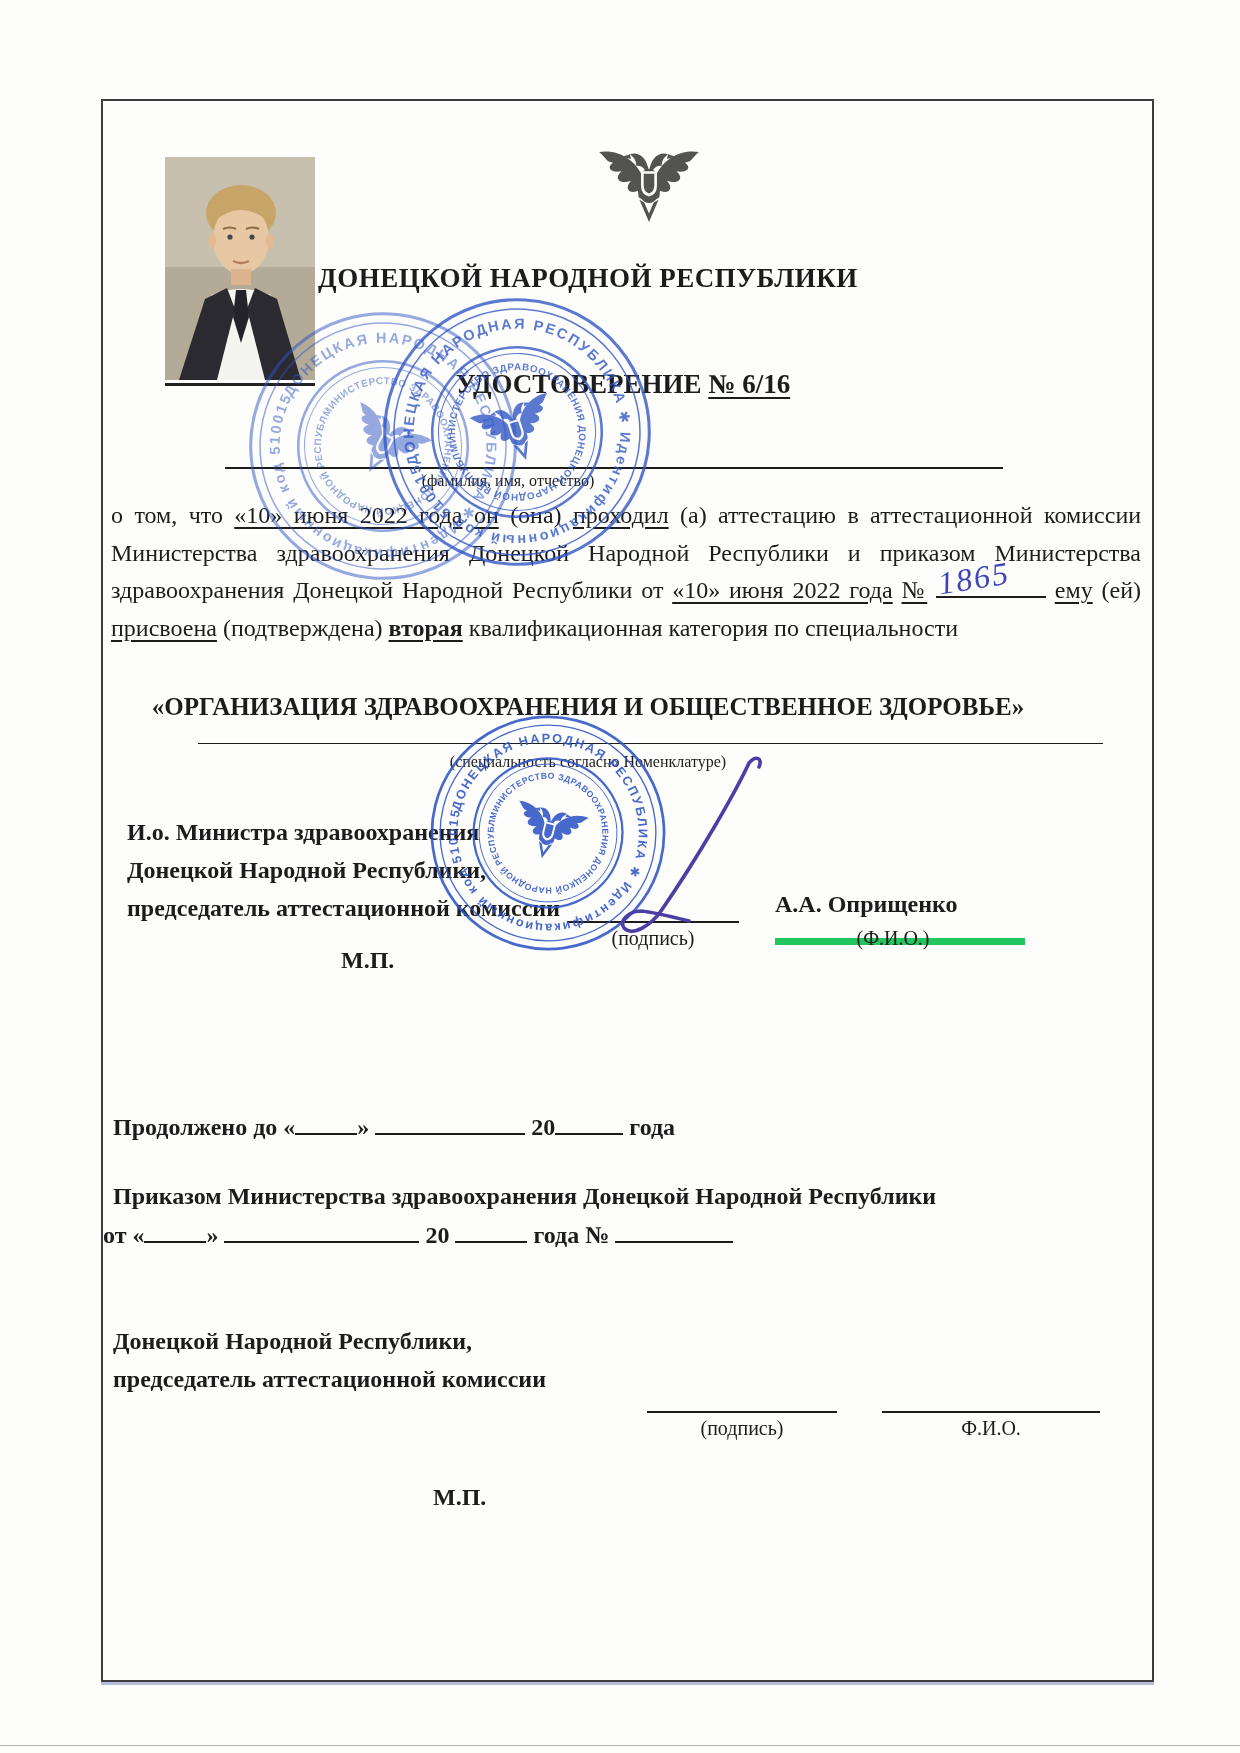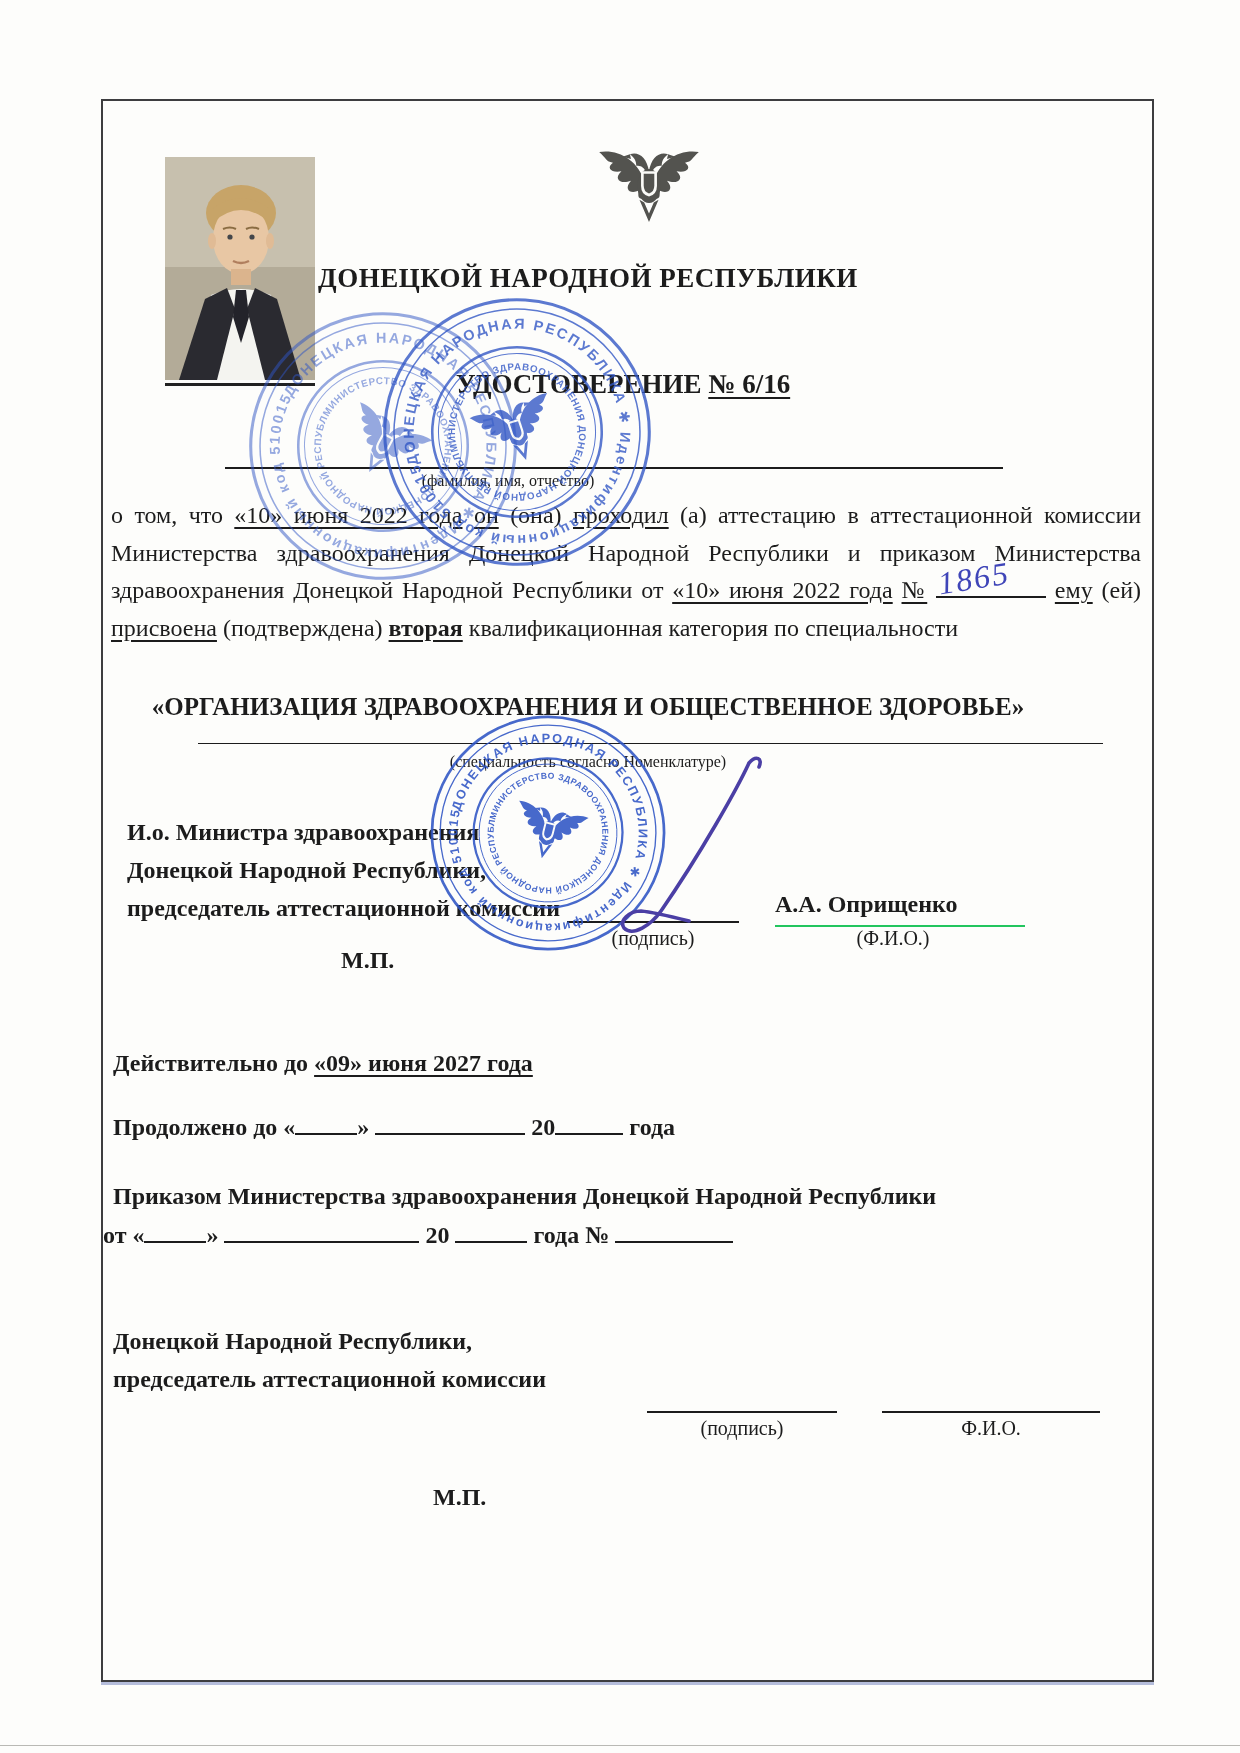--- a/index.html
+++ b/index.html
@@ -119,28 +119,24 @@
     <div class="sigline" style="left:95px;top:642px;width:905px;border-bottom-width:1.5px;"></div>
     <div class="abs small center" style="left:0;width:970px;top:652px;">(специальность согласно Номенклатуре)</div>
 
     <div class="abs lbl" style="left:24px;top:712px;line-height:38px;font-weight:bold;">
       <div>И.о. Министра здравоохранения</div>
       <div>Донецкой Народной Республики,</div>
       <div>председатель аттестационной комиссии</div>
     </div>
     <div class="sigline" style="left:464px;top:820px;width:172px;"></div>
     <div class="cap" style="left:464px;top:826px;width:172px;">(подпись)</div>
-    <div class="abs lbl" style="left:672px;top:790px;width:250px;border-bottom:2px solid #22c55e;padding-bottom:7px;">А.А. Оприщенко</div>
+    <div class="abs lbl" style="left:672px;top:790px;width:250px;border-bottom:7px solid #22c55e;padding-bottom:20px;">А.А. Оприщенко</div>
     <div class="cap" style="left:700px;top:826px;width:180px;">(Ф.И.О.)</div>
     <div class="abs lbl" style="left:238px;top:846px;">М.П.</div>
 
-    <div class="abs lbl" style="left:10px;top:949px;">
-      <span>Действительно до</span>
-      <span class="u">«09» июня 2027 года</span>
-    </div>
 
     <div class="abs lbl" style="left:10px;top:1012px;">
       <span>Продолжено до</span>
       <span>«</span><span class="blank" style="width:62px;"></span><span>»</span>
       <span class="blank" style="width:150px;"></span>
       <span>20</span><span class="blank" style="width:68px;"></span>
       <span>года</span>
     </div>
 
     <div class="abs lbl" style="left:10px;top:1082px;">Приказом Министерства здравоохранения Донецкой Народной Республики</div>

